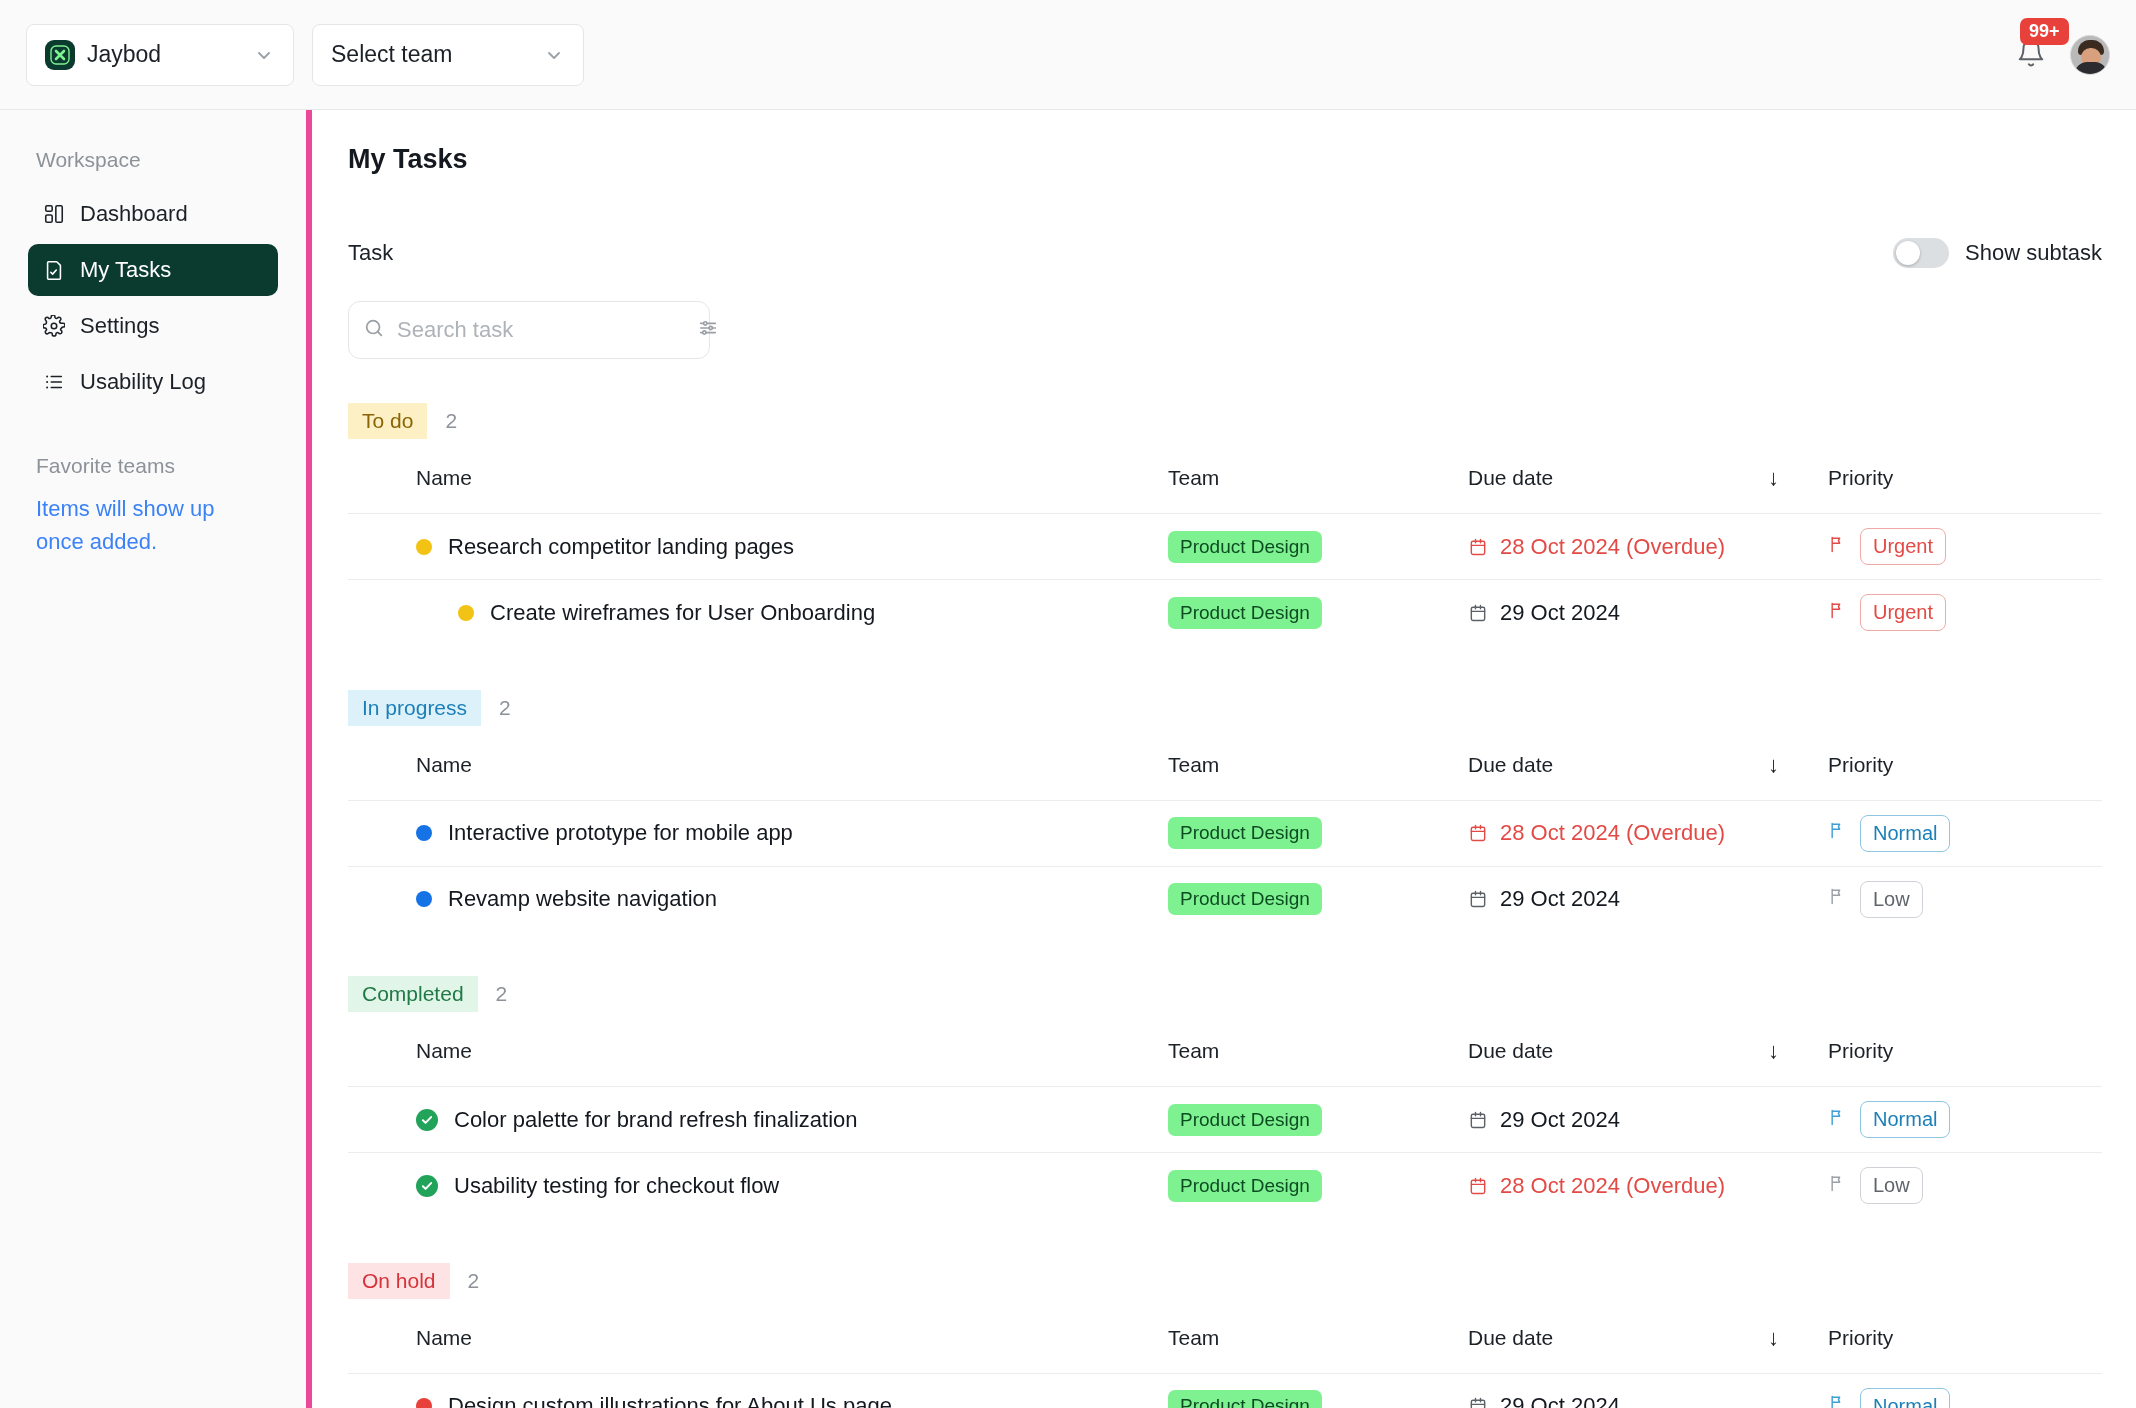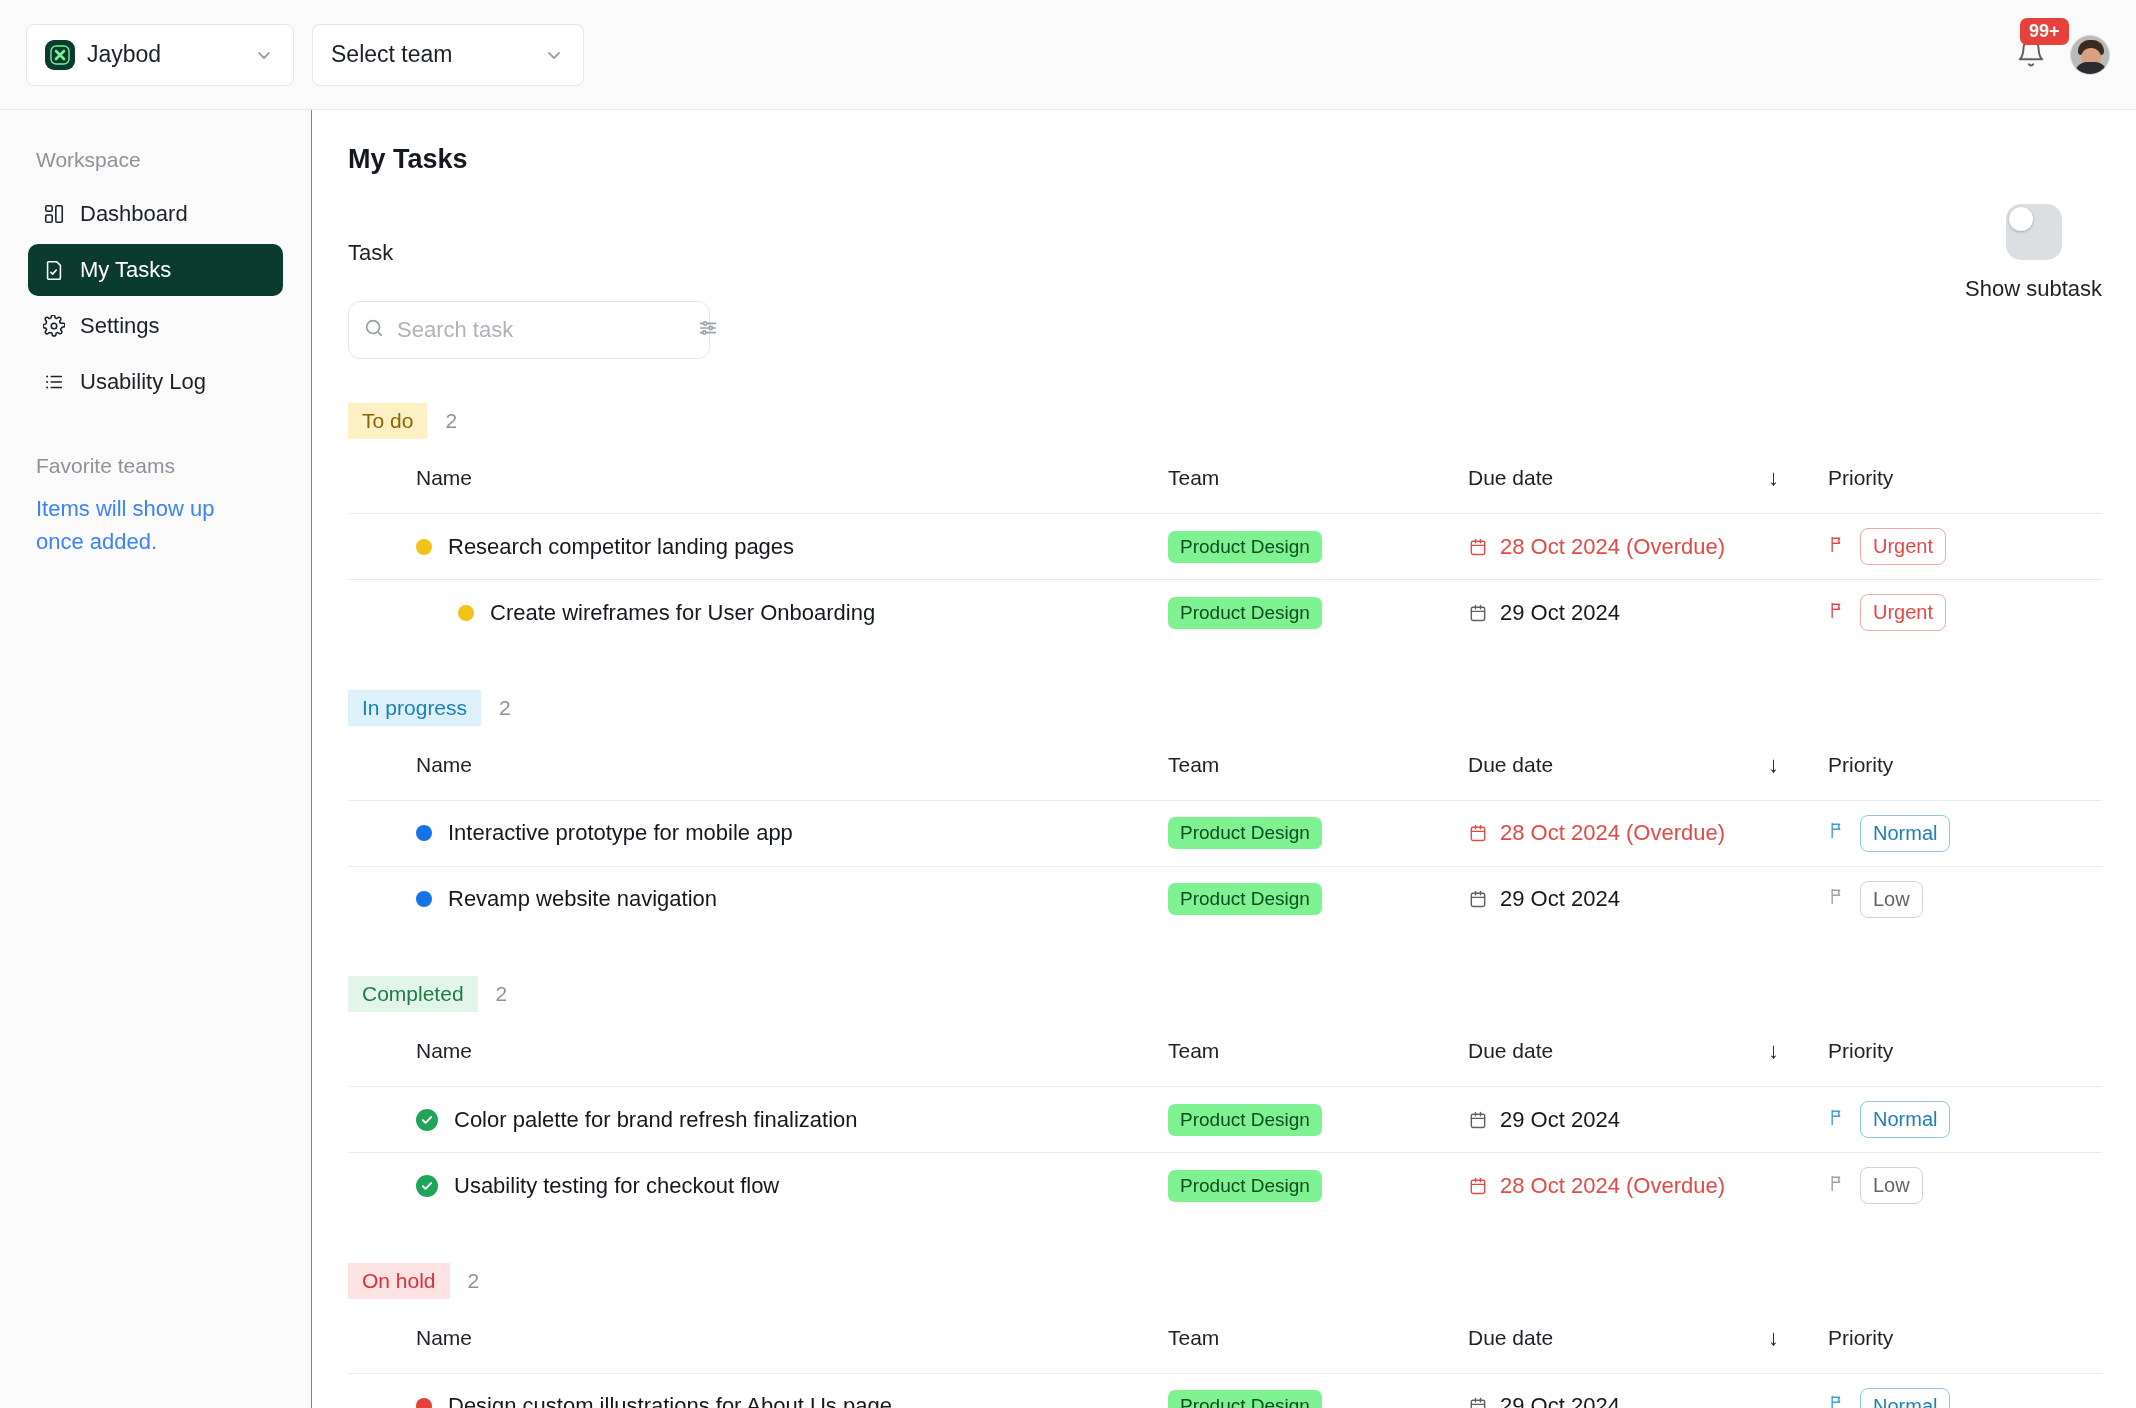--- a/index.html
+++ b/index.html
@@ -62,21 +62,21 @@
   .avatar .face { position:absolute; left:10px; top:12px; width:20px; height:19px; background:#d8a07c; border-radius:10px; }
   .avatar .body { position:absolute; left:4px; bottom:0; width:32px; height:12px; background:#2b2b30; border-radius:12px 12px 0 0; }
 
   
   .body { flex: 1; display: flex; min-height: 0; }
 
   
   .sidebar {
     width: 312px; flex: 0 0 312px;
     background: #fafafa;
-    border-right: 1px solid #ec4899;
+    border-right: 6px solid #ec4899;
     padding: 28px 28px 8px 28px;
   }
   .side-heading {
     font-size: 21px; color: #8d9299;
     margin: 10px 0 16px 8px;
   }
   .nav-item {
     height: 52px;
     display: flex; align-items: center; gap: 14px;
     padding: 0 14px;
@@ -92,21 +92,21 @@
   
   .main { flex: 1; min-width: 0; padding: 34px 0 0 0; overflow: hidden; }
   .page-title { font-size: 27px; font-weight: bold; margin: 0 0 56px 36px; }
   .tabs-row {
     display: flex; align-items: center;
     margin: 0 34px 0 36px;
     position: relative; height: 44px;
   }
   .tab { font-size: 22px; color: #1c2127; }
   .subtask-toggle {
-    margin-left: auto; display: flex; align-items: center; gap: 16px; flex-direction: column;
+    margin-left: auto; display: flex; align-items: center; gap: 16px;
   }
   .switch {
     width: 56px; height: 30px; border-radius: 15px;
     background: #dcdfe2; position: relative; flex: 0 0 56px;
   }
   .switch .knob {
     position: absolute; left: 3px; top: 3px;
     width: 24px; height: 24px; border-radius: 50%;
     background: #ffffff;
     box-shadow: 0 1px 3px rgba(0,0,0,.25);

